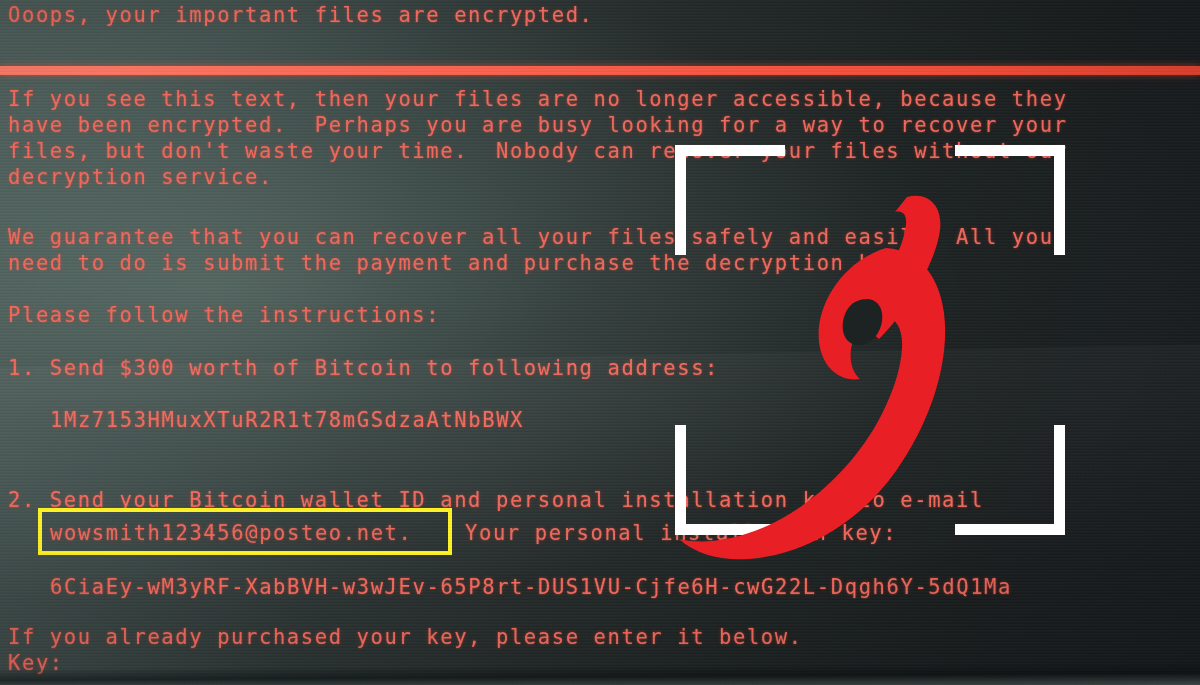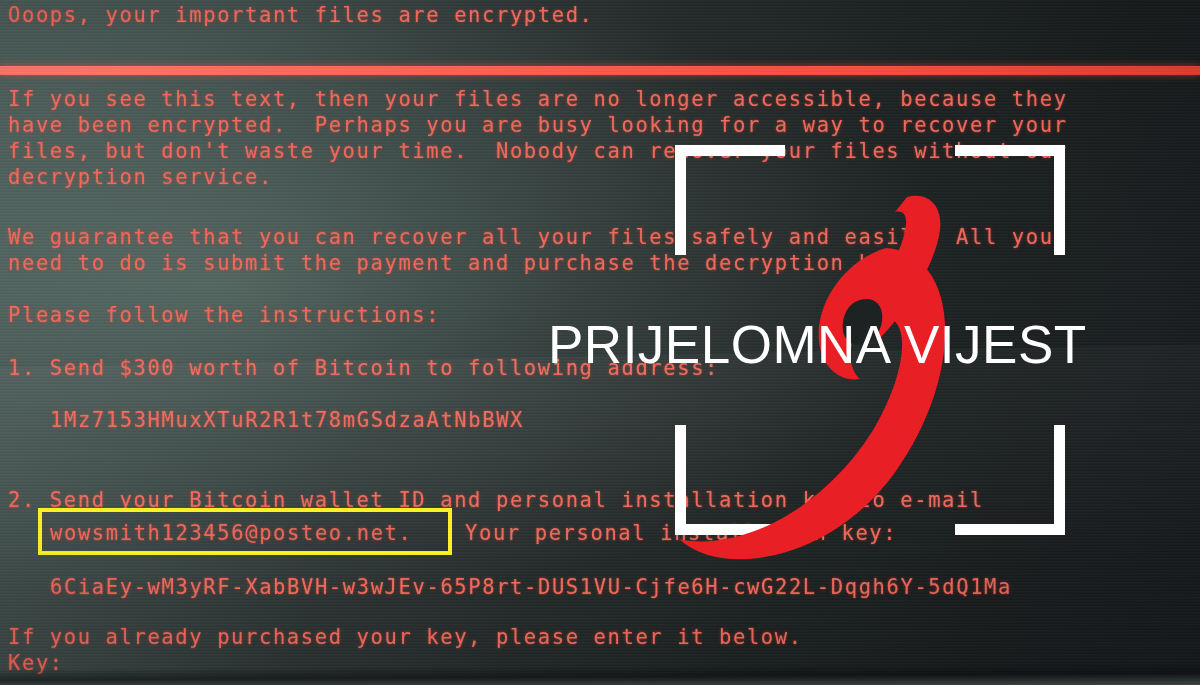--- a/index.html
+++ b/index.html
@@ -207,16 +207,15 @@
                  c-4,-37 24,-81 67,-94 z"></path>
 
         <path d="M860 300
                  c14,-4 24,5 22,21
                  c-2,15 -14,26 -26,24
                  c-11,-2 -16,-14 -12,-28
                  c3,-10 9,-15 16,-17 z" fill="#1d2223"></path>
       </g>
     </svg>
 
-    <div id="wordmark">PRIJELOMNA VIJEST</div>
   </div>
 
 </div>
 
 </body></html>

